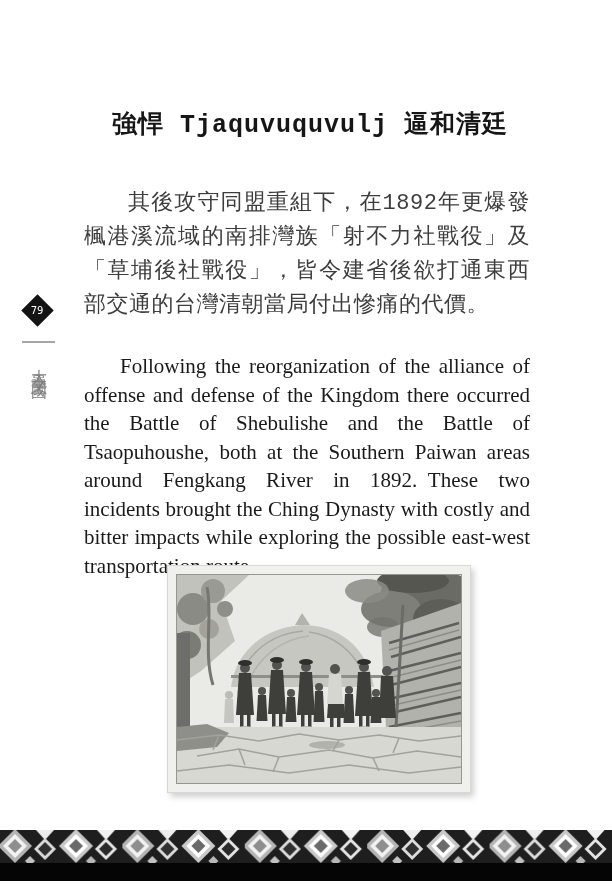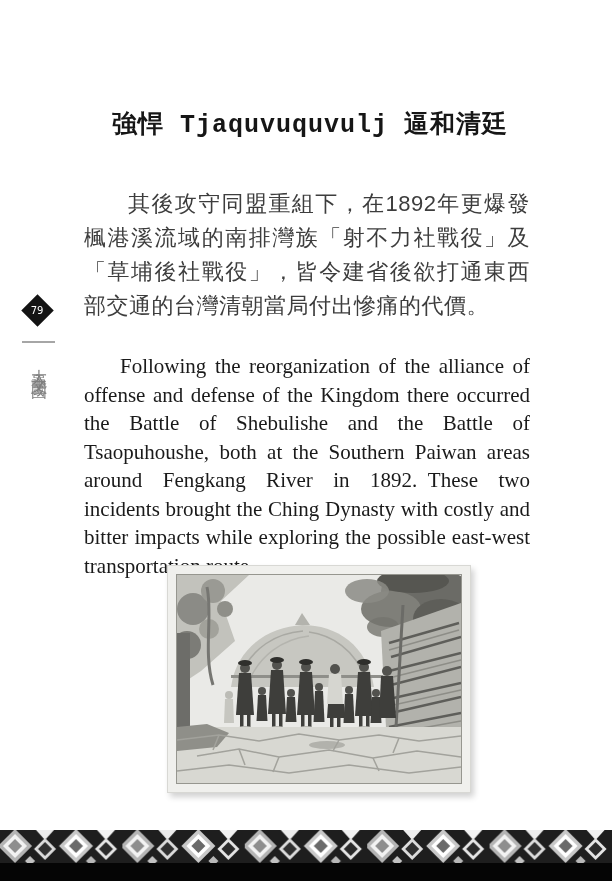--- a/index.html
+++ b/index.html
@@ -9,21 +9,21 @@
 
   
   .page-title{position:absolute;left:112px;top:90px;width:440px;
     font-family:Liberation Mono, monospace;font-weight:bold;font-size:25px;
     color:#161616;letter-spacing:1px;white-space:nowrap;}
 
   
   .para-zh{position:absolute;left:84px;top:165px;width:446px;
     font-size:22px;line-height:34px;color:#3d3d3d;
     text-align:justify;text-indent:2em;letter-spacing:0.5px;
-    font-family:Liberation Sans, sans-serif;}
+    font-family:Liberation Mono, monospace;}
 
   
   .para-en{position:absolute;left:84px;top:331px;width:446px;
     font-family:"Liberation Serif",serif;font-size:21px;line-height:28.5px;
     color:#1a1a1a;text-align:justify;text-indent:36px;}
 
   
   .page-diamond{position:absolute;left:27px;top:300px;width:21px;height:21px;
     background:#141414;transform:rotate(45deg);
     display:flex;align-items:center;justify-content:center;

